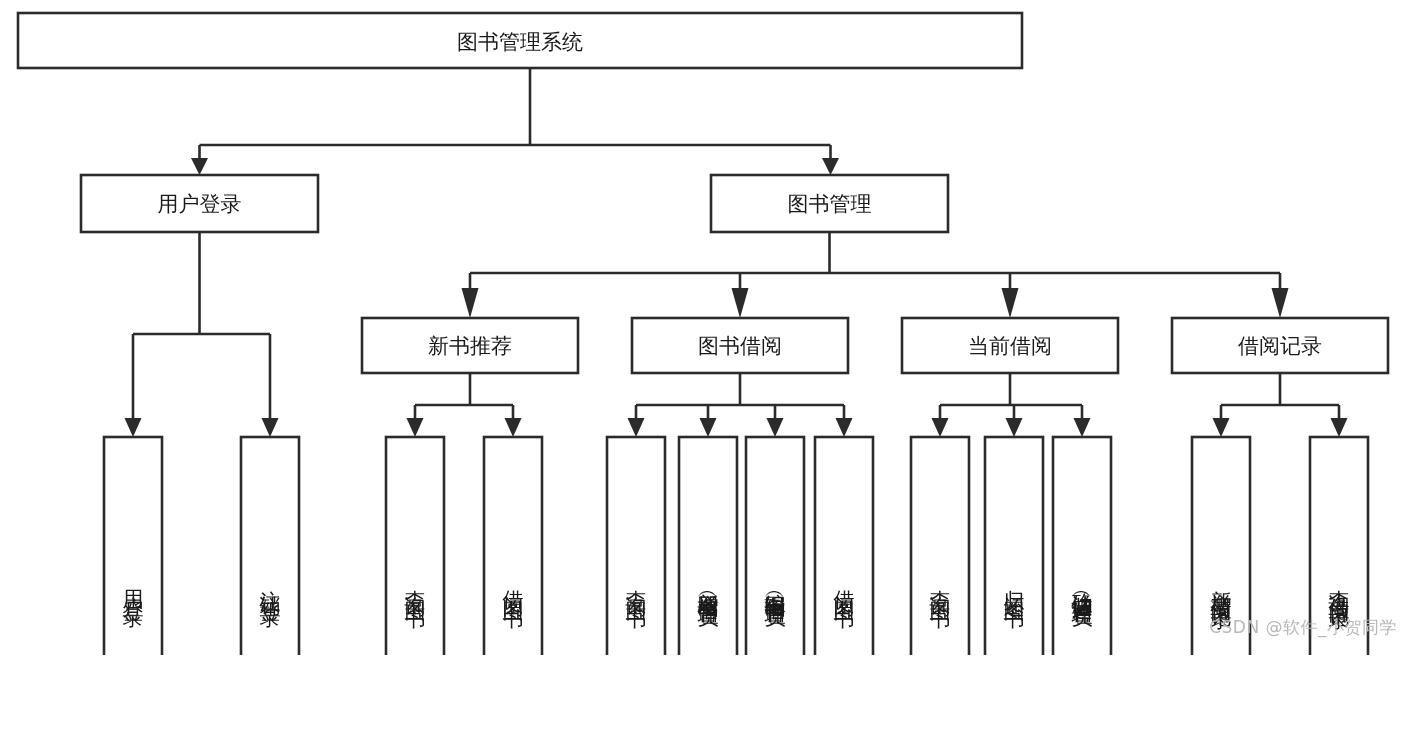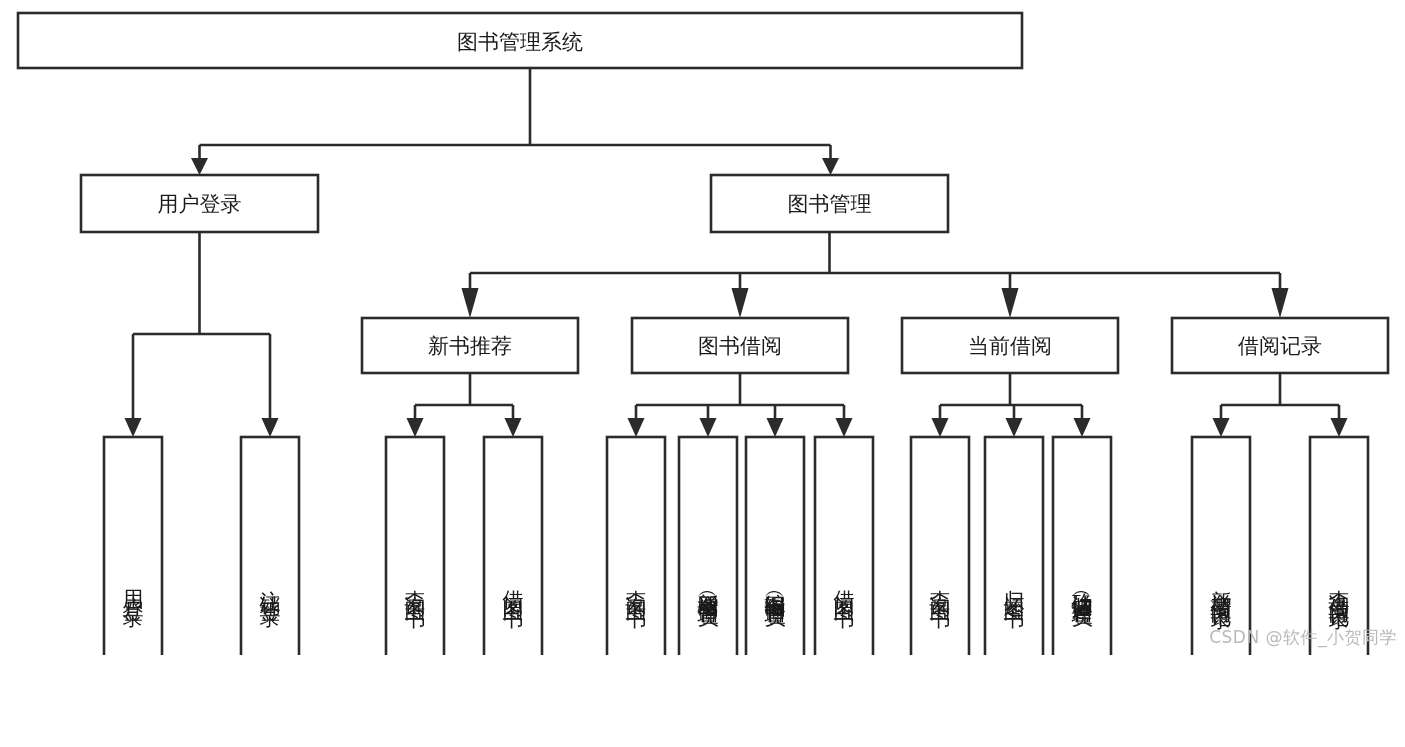--- a/index.html
+++ b/index.html
@@ -49,21 +49,21 @@
     font-size: 21px;
     text-anchor: middle;
     dominant-baseline: central;
   }
   .node-label.leaf {
     font-size: 21px;
   }
   .watermark {
     position: absolute;
     right: 8px;
-    bottom: 6px;
+    bottom: 16px;
     font-family: "DejaVu Sans", "Liberation Sans", sans-serif;
     font-size: 17px;
     color: #b9b9b9;
     letter-spacing: 0.5px;
     white-space: nowrap;
     pointer-events: none;
   }
 </style>
 </head>
 <body>

